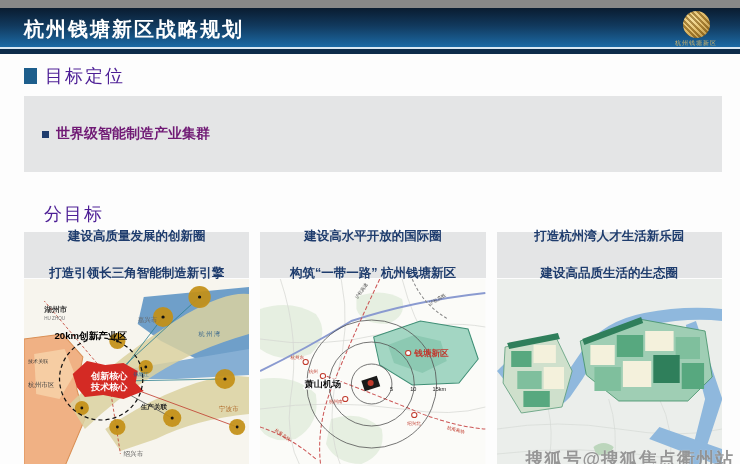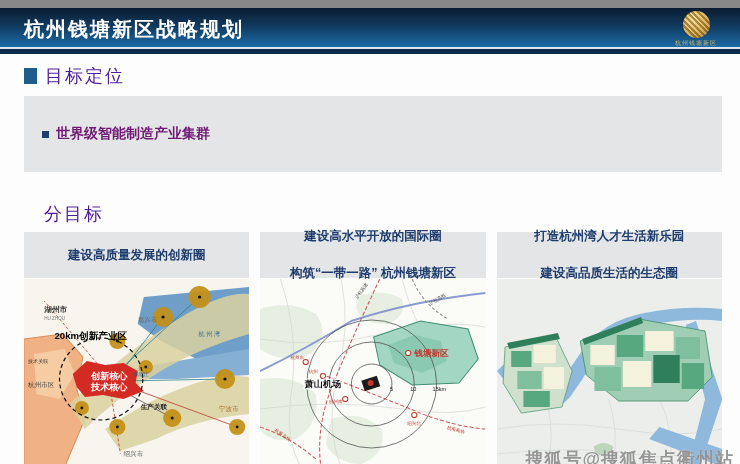--- a/index.html
+++ b/index.html
@@ -79,20 +79,21 @@
 
   <div class="sec2">
     <span class="sec-t">分目标</span>
   </div>
 
   <div class="cols">
 
     <div class="col">
       <div class="colhdr">
         <div>建设高质量发展的创新圈</div>
+        <div>打造引领长三角智能制造新引擎</div>
       </div>
       <div class="mapwrap">
         <svg viewBox="0 0 222 188" preserveAspectRatio="none">
           <rect x="0" y="0" width="222" height="188" fill="#f7f5ee"></rect>
 
           <path d="M118,18 L222,8 L222,72 L170,80 L135,62 L112,45 Z" fill="#6f9fc9"></path>
           <path d="M92,92 L222,70 L222,96 L150,100 L100,100 Z" fill="#86afd4"></path>
 
           <path d="M0,60 L38,55 L58,78 L52,110 L60,140 L40,188 L0,188 Z" fill="#f0b184" stroke="#d98f54" stroke-width="1"></path>
           <path d="M10,75 L40,70 L50,95 L35,120 L12,115 Z" fill="#f6cda3"></path>

